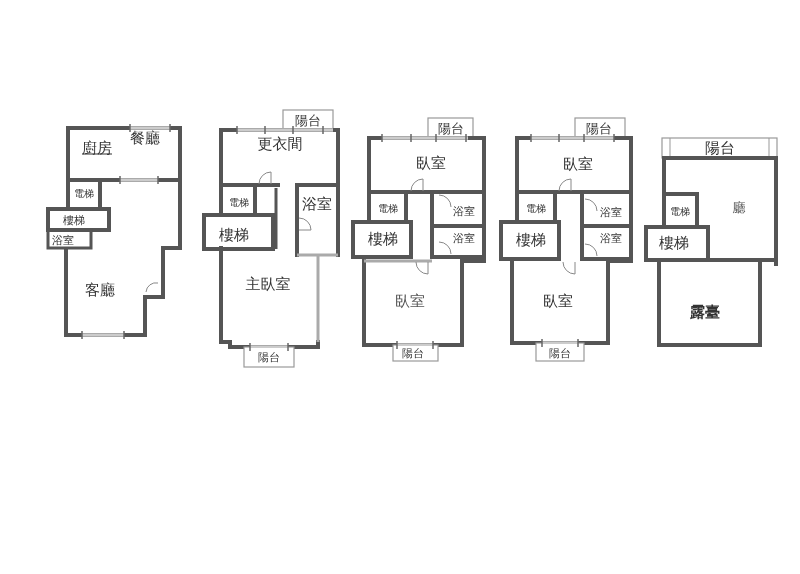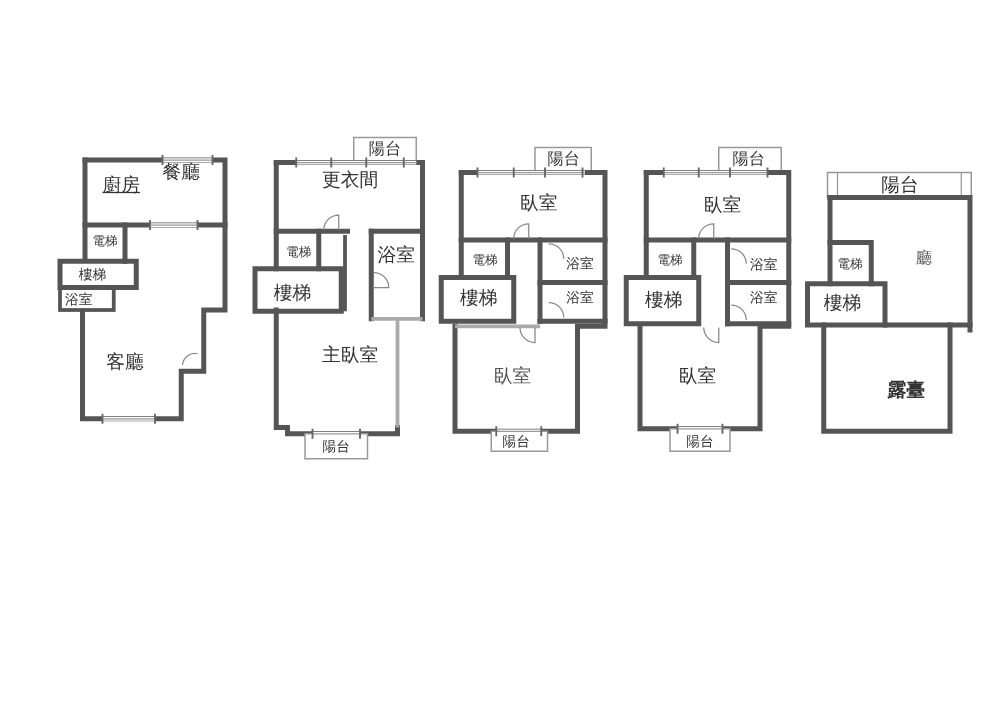--- a/index.html
+++ b/index.html
@@ -176,21 +176,21 @@
 <div class="lbl xs" style="left:84px;top:194px;">電梯</div>
 <div class="lbl sm" style="left:74px;top:220px;">樓梯</div>
 <div class="lbl sm" style="left:63px;top:240px;">浴室</div>
 <div class="lbl big" style="left:100px;top:290px;">客廳</div>
 
 <div class="lbl med" style="left:308px;top:120px;">陽台</div>
 <div class="lbl big" style="left:280px;top:144px;">更衣間</div>
 <div class="lbl xs" style="left:239px;top:203px;">電梯</div>
 <div class="lbl big" style="left:317px;top:204px;">浴室</div>
 <div class="lbl big" style="left:234px;top:235px;">樓梯</div>
-<div class="lbl big" style="left:280px;top:284px;">主臥室</div>
+<div class="lbl big" style="left:268px;top:284px;">主臥室</div>
 <div class="lbl sm" style="left:269px;top:357px;">陽台</div>
 
 <div class="lbl med" style="left:451px;top:128px;">陽台</div>
 <div class="lbl big" style="left:431px;top:163px;">臥室</div>
 <div class="lbl xs" style="left:388px;top:209px;">電梯</div>
 <div class="lbl sm" style="left:464px;top:211px;">浴室</div>
 <div class="lbl sm" style="left:464px;top:238px;">浴室</div>
 <div class="lbl big" style="left:383px;top:239px;">樓梯</div>
 <div class="lbl big light" style="left:410px;top:301px;">臥室</div>
 <div class="lbl sm" style="left:413px;top:353px;">陽台</div>
@@ -201,13 +201,13 @@
 <div class="lbl sm" style="left:611px;top:212px;">浴室</div>
 <div class="lbl sm" style="left:611px;top:238px;">浴室</div>
 <div class="lbl big" style="left:531px;top:240px;">樓梯</div>
 <div class="lbl big" style="left:558px;top:301px;">臥室</div>
 <div class="lbl sm" style="left:560px;top:353px;">陽台</div>
 
 <div class="lbl big" style="left:720px;top:148px;">陽台</div>
 <div class="lbl med light" style="left:739px;top:207px;">廳</div>
 <div class="lbl xs" style="left:680px;top:212px;">電梯</div>
 <div class="lbl big" style="left:674px;top:243px;">樓梯</div>
-<div class="lbl big bold" style="left:705px;top:312px;margin-left:20px;">露臺</div>
+<div class="lbl big bold" style="left:705px;top:312px;">露臺</div>
 
 </body></html>

